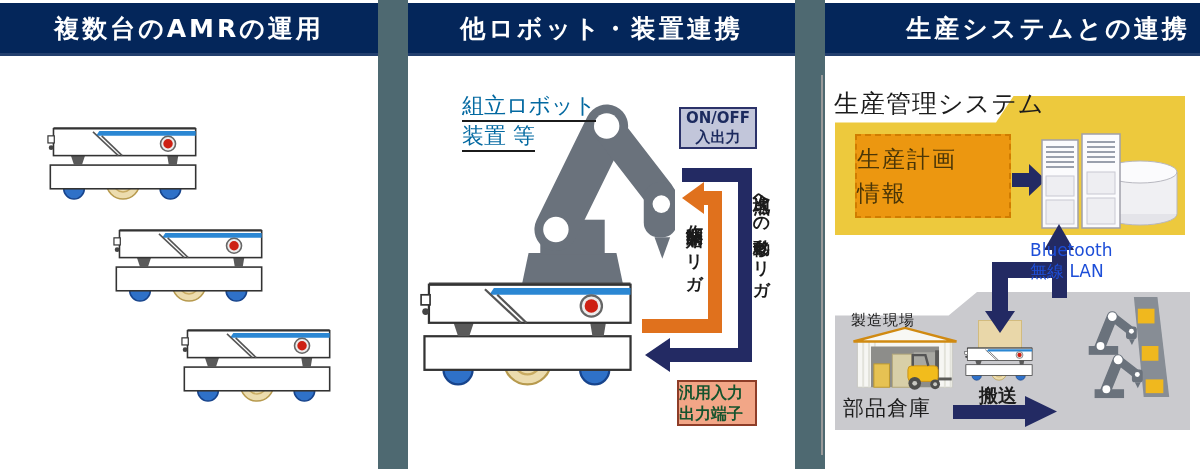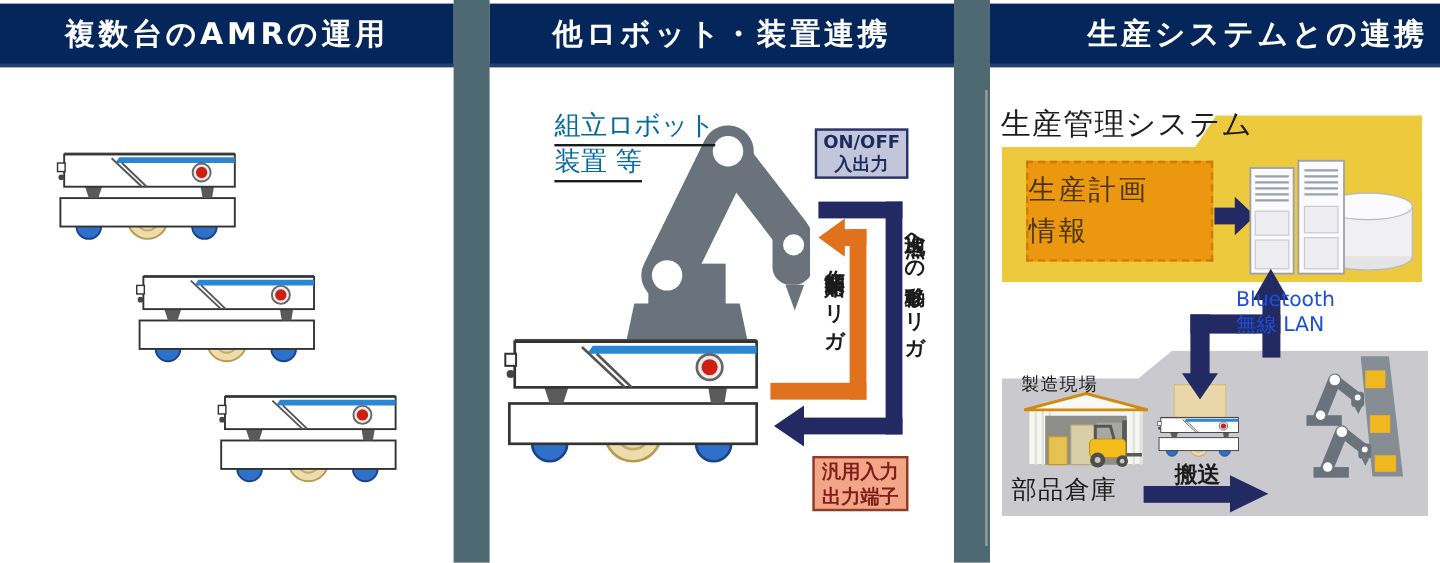--- a/index.html
+++ b/index.html
@@ -19,21 +19,21 @@
 
   .abs { position:absolute; }
 
   
   .equip-label { left:462px; top:92px; font-size:22px; color:#0369a1; line-height:27px; z-index:6; }
   .equip-label span { display:inline-block; border-bottom:2px solid #1b1b1b; padding-bottom:1px; }
   .amr-name { left:468px; top:391px; width:140px; text-align:center; font-size:23px; color:#3a3a3a; letter-spacing:1px; }
   .onoff-box { left:679px; top:107px; width:78px; height:42px; background:#c2c6da; border:2px solid #2b3269;
     color:#1c2a5e; font-weight:bold; font-size:15px; line-height:19px; text-align:center; z-index:5; }
   .terminal-box { left:677px; top:380px; width:80px; height:46px; background:#f2a687; border:2px solid #8e3d28;
-    color:#7f1d1d; font-weight:bold; font-size:16px; line-height:21px; text-align:center; z-index:5; }
+    color:#14532d; font-weight:bold; font-size:16px; line-height:21px; z-index:5; }
   .vtext { writing-mode:vertical-rl; text-orientation:upright; font-weight:bold; color:#1b1b1b; z-index:6; }
   .vt-start { left:684px; top:212px; font-size:17px; letter-spacing:2px; height:130px; }
   .vt-move  { left:751px; top:182px; font-size:17px; letter-spacing:1px; height:175px; }
 
   
   .thinline { left:821px; top:75px; width:2px; height:380px; background:#9a9a9a; }
   .p3-label { color:#1c1c1c; z-index:4; }
   .lbl-mgmt { left:834px; top:87px; font-size:25px; letter-spacing:1px; }
   .yellow-shape { left:835px; top:96px; width:350px; height:139px; background:#edc93d;
     clip-path:polygon(0 19%, 46% 19%, 51% 0, 100% 0, 100% 100%, 0 100%); }

